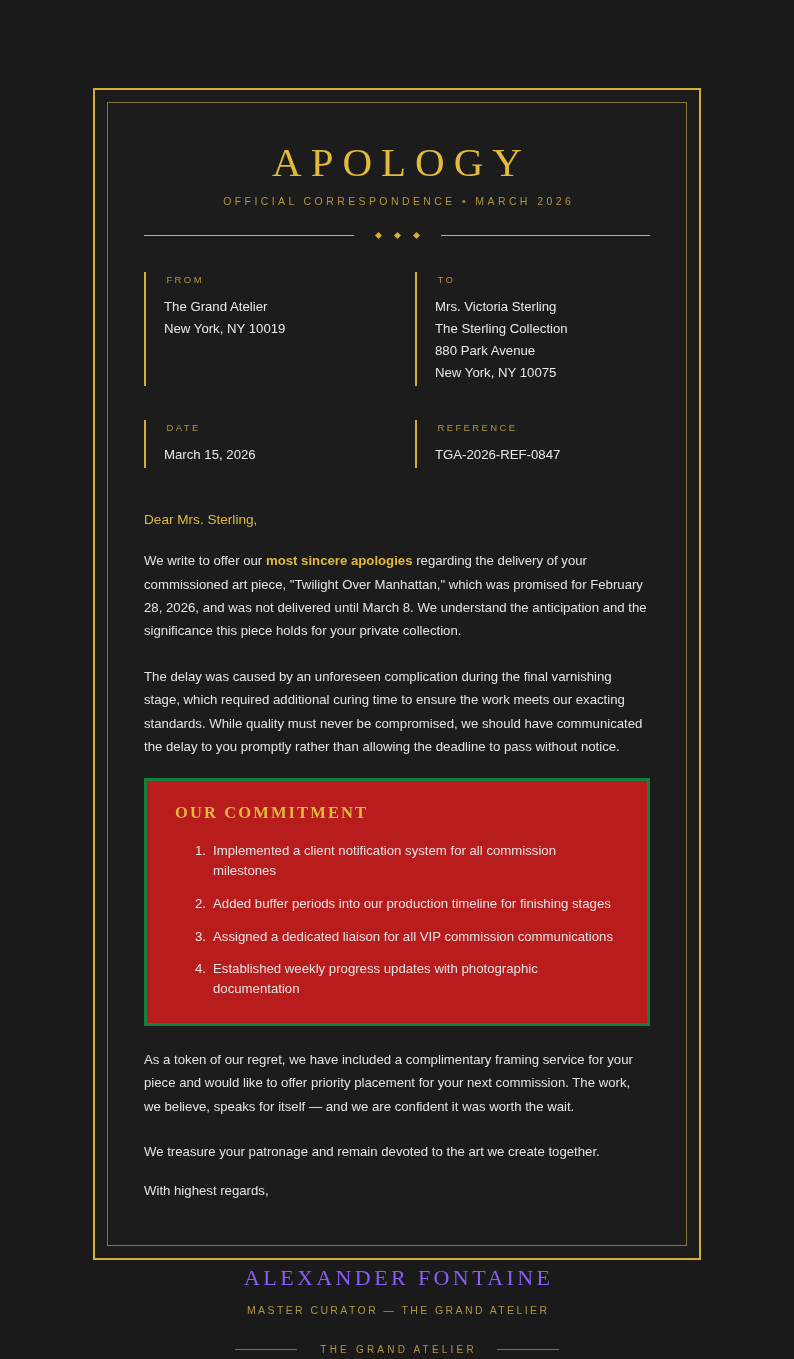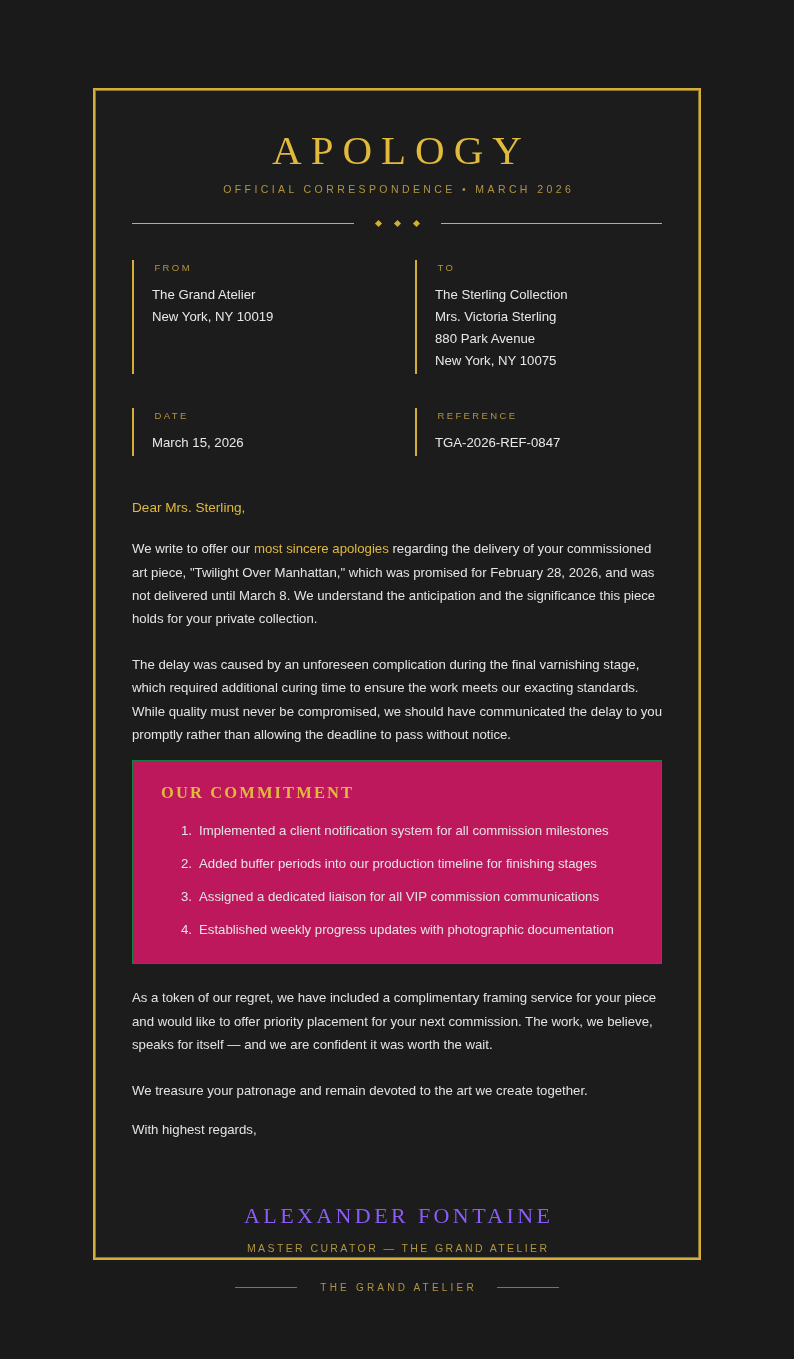--- a/index.html
+++ b/index.html
@@ -17,20 +17,21 @@
     height: 1359px;
     padding: 88px 93px 99px 93px;
   }
 
   
   .frame-outer {
     width: 100%;
     height: 100%;
     border: 2px solid #d4af37;
     background: #1c1c1c;
+    padding: 12px;
   }
   .frame-inner {
     width: 100%;
     height: 100%;
     border: 1px solid #8a7430;
     padding: 26px 36px 22px 36px;
     display: flex;
     flex-direction: column;
   }
 
@@ -112,27 +113,27 @@
     color: #e0b93d;
     font-size: 13.6px;
     margin-top: 44px;
   }
   .para {
     color: #e3e3e3;
     font-size: 13.2px;
     line-height: 1.77;
     margin-top: 22px;
   }
-  .hl { color: #e0b93d; }
+  .hl { color: #e0b93d; font-weight: bold; }
 
   
   .commit-box {
-    margin-top: 14px;
-    border: 1px solid #15803d;
-    background: #be185d;
+    margin-top: 20px;
+    border: 3px solid #15803d;
+    background: #b91c1c;
     padding: 22px 26px 24px 26px;
   }
   .commit-title {
     font-family: "Liberation Serif", serif;
     font-weight: 700;
     font-size: 16.5px;
     color: #e0b93d;
     letter-spacing: 2.1px;
     text-indent: 2.1px;
   }
@@ -222,22 +223,22 @@
       </div>
 
       <div class="row addr-row">
         <div class="block">
           <div class="block-label">FROM</div>
           <div class="block-line">The Grand Atelier</div>
           <div class="block-line">New York, NY 10019</div>
         </div>
         <div class="block">
           <div class="block-label">TO</div>
+          <div class="block-line">Mrs. Victoria Sterling</div>
           <div class="block-line">The Sterling Collection</div>
-          <div class="block-line">Mrs. Victoria Sterling</div>
           <div class="block-line">880 Park Avenue</div>
           <div class="block-line">New York, NY 10075</div>
         </div>
       </div>
 
       <div class="row meta-row">
         <div class="block">
           <div class="block-label">DATE</div>
           <div class="block-line">March 15, 2026</div>
         </div>

